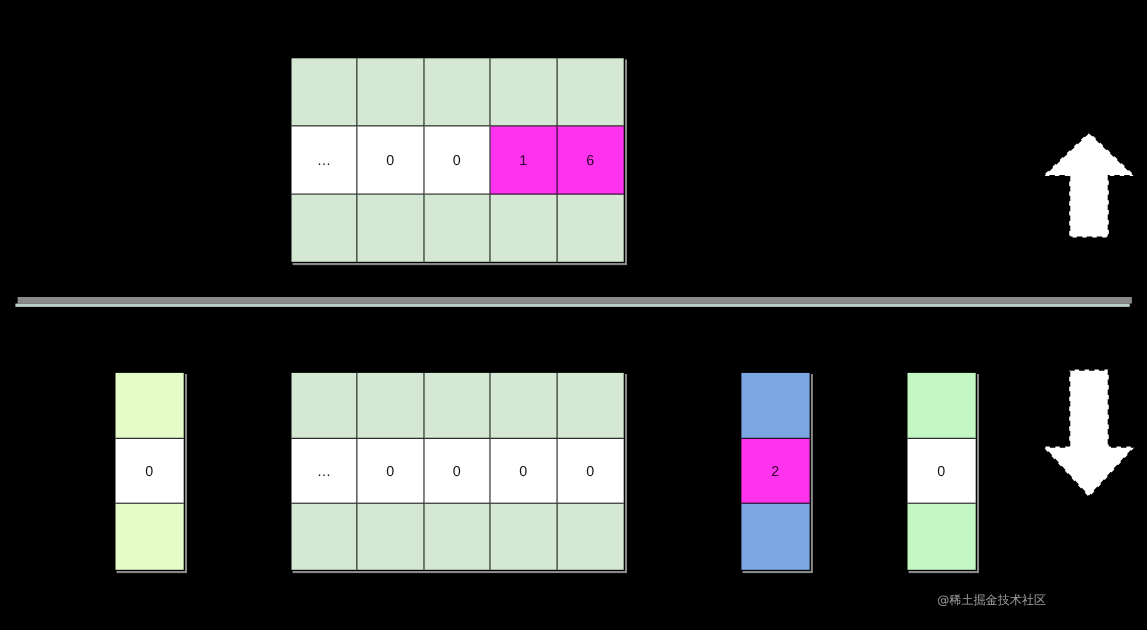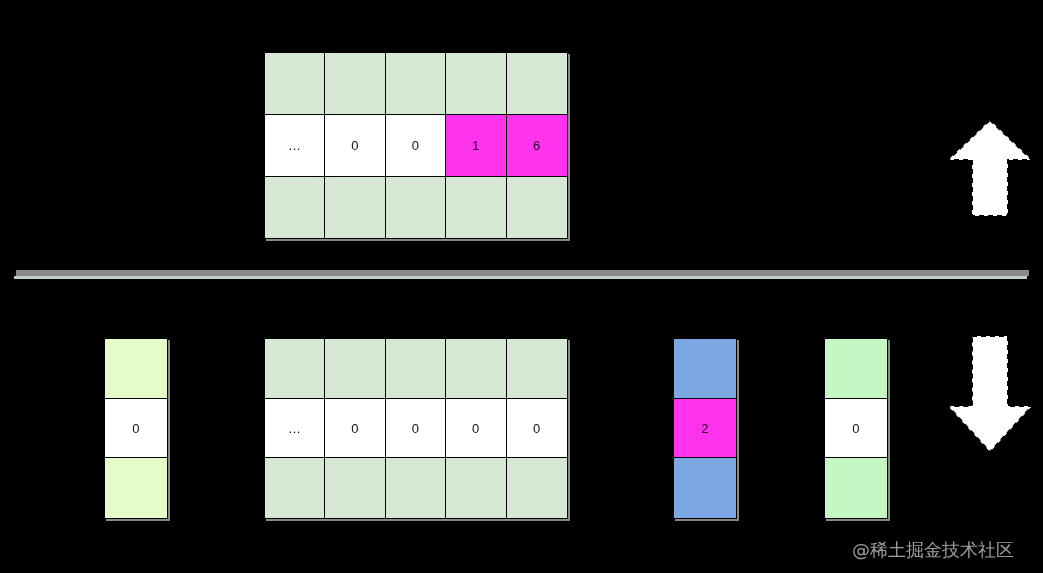--- a/index.html
+++ b/index.html
@@ -114,21 +114,21 @@
   .arrow {
     position: absolute;
   }
   #arrow-up   { left: 944px; top: 116px; width: 92px; height: 104px; }
   #arrow-down { left: 944px; top: 334px; width: 92px; height: 122px; }
 
   
   #watermark {
     position: absolute;
     left: 852px; top: 538px;
-    font-size: 18px;
+    font-size: 11px;
     color: #c9c9c9;
     opacity: 0.78;
     white-space: nowrap;
     font-family: "DejaVu Sans", sans-serif;
   }
 </style>
 </head>
 <body>
 
 <div class="stage">

